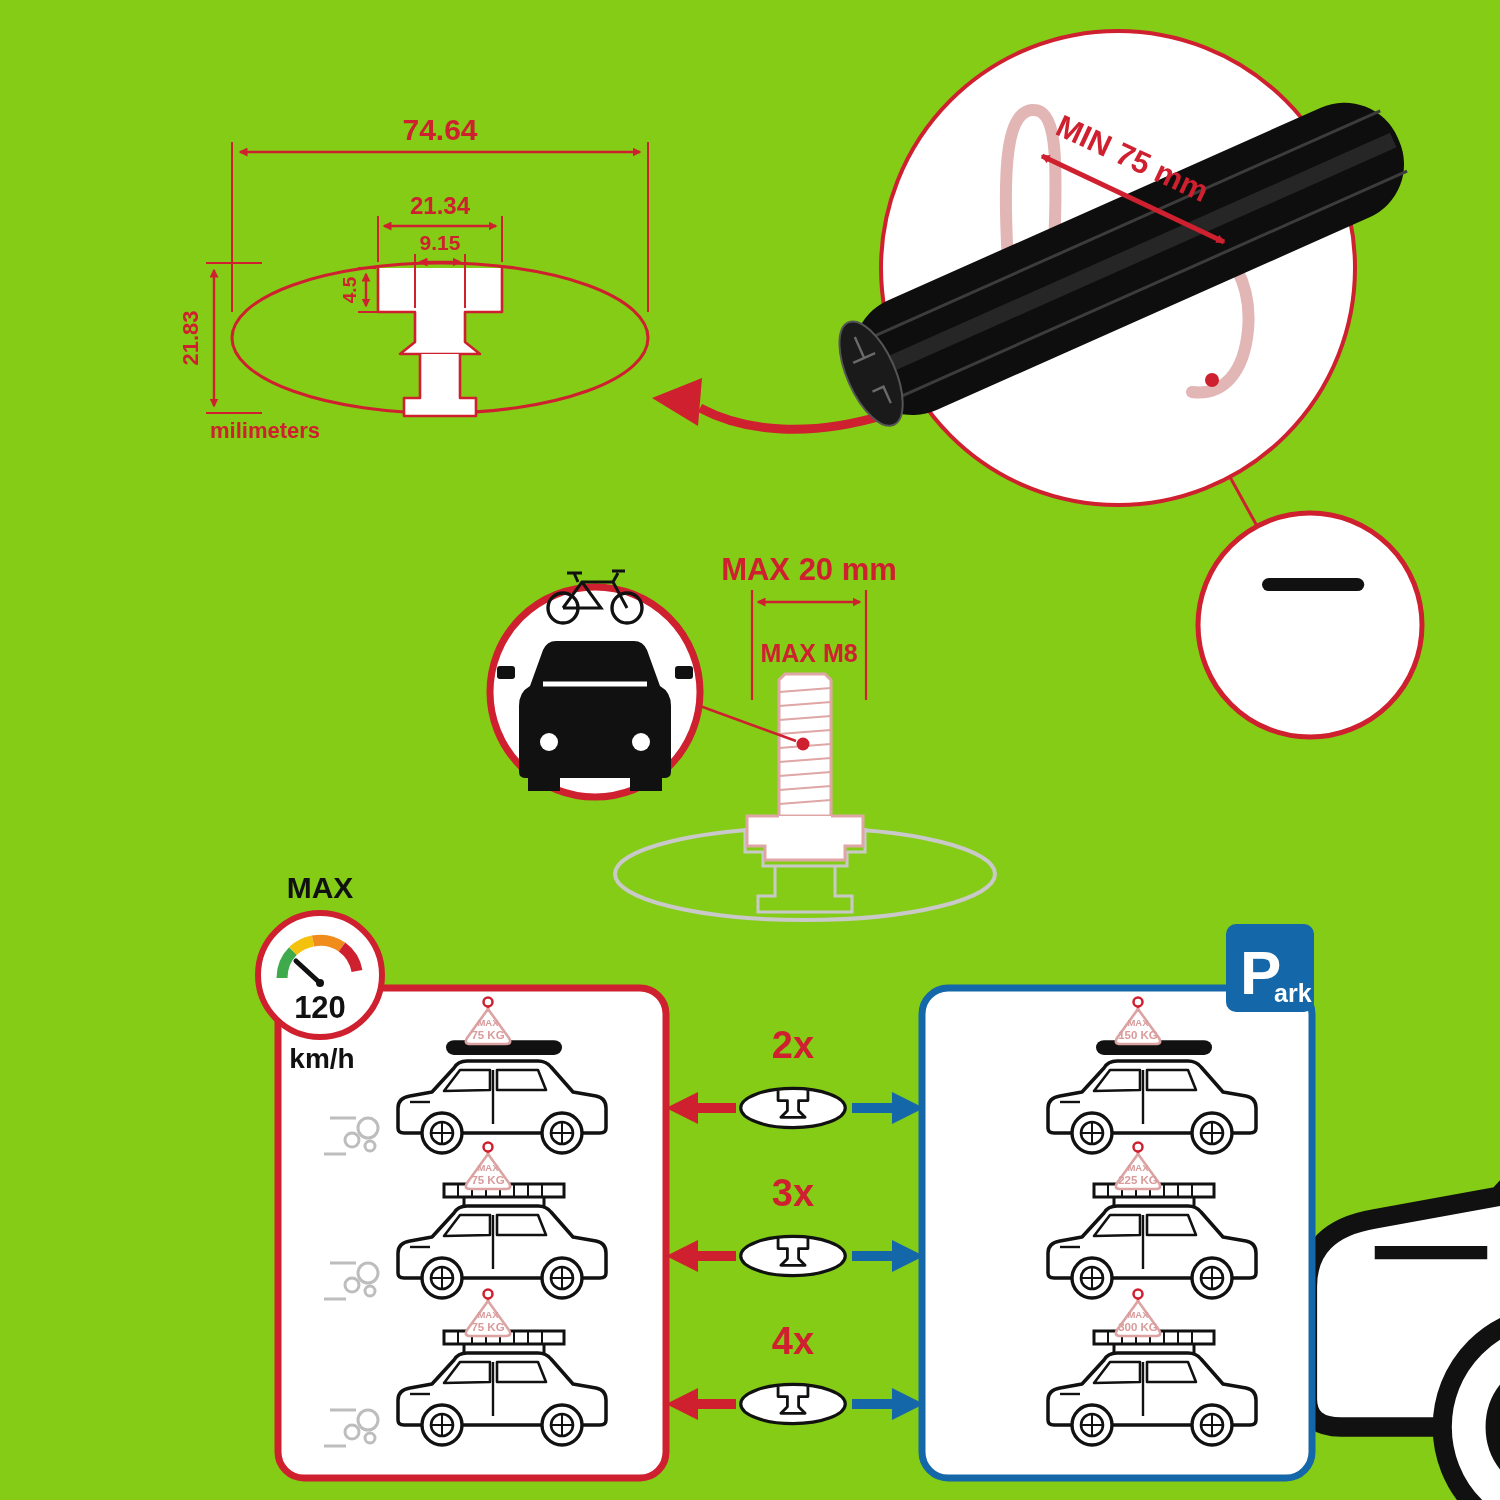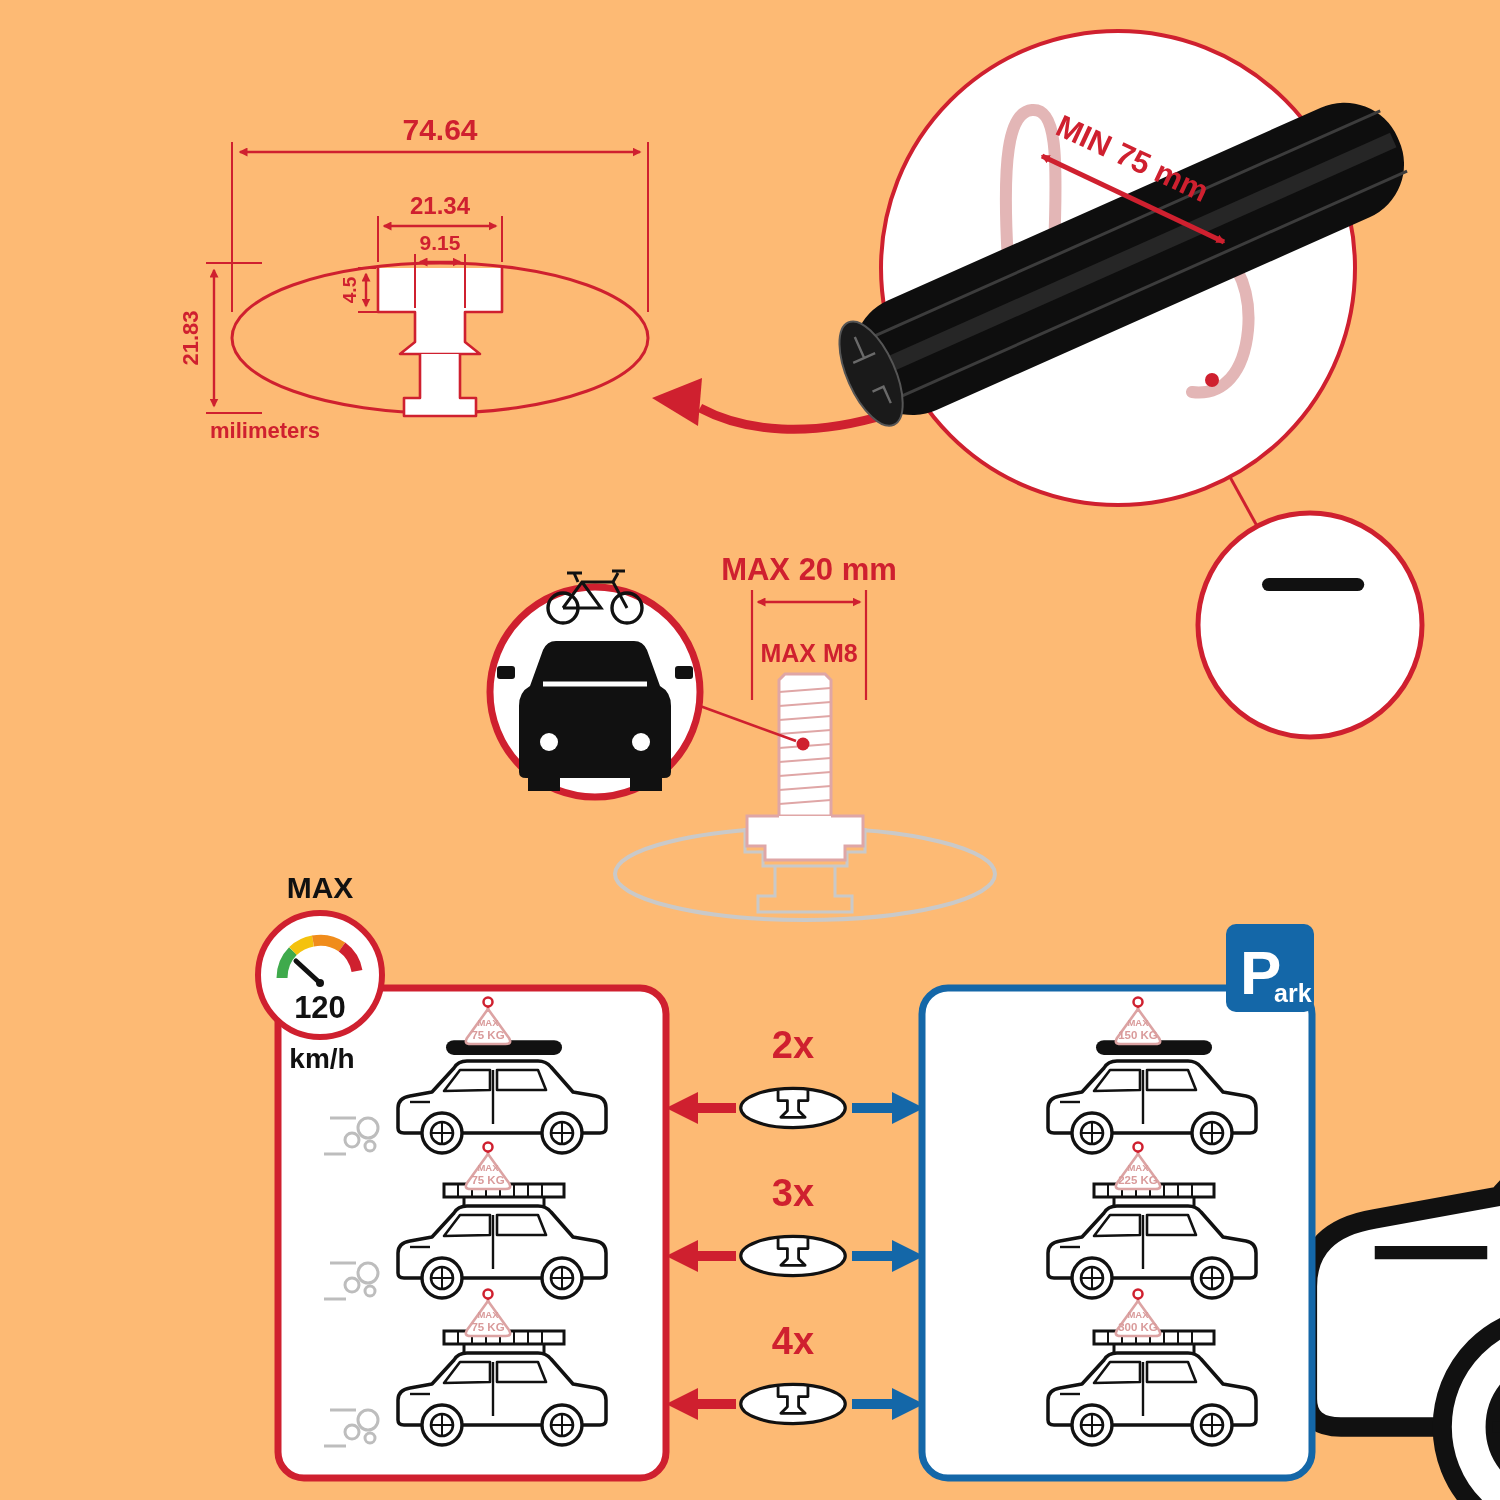--- a/index.html
+++ b/index.html
@@ -1,16 +1,16 @@
 <!DOCTYPE html>
 <html><head>
 <meta charset="utf-8">
 <style>
   html,body{margin:0;padding:0;background:#ffffff;}
-  .stage{position:relative;width:1500px;height:1500px;background:#fdba74;overflow:hidden;
+  .stage{position:relative;width:1500px;height:1500px;background:#84cc16;overflow:hidden;
          font-family:"Liberation Sans",sans-serif;}
   .stage svg{position:absolute;left:0;top:0;}
   svg text{font-family:"Liberation Sans",sans-serif;font-weight:bold;}
   .t-red{fill:#cf202f;}
   .t-black{fill:#111111;}
   .t-white{fill:#ffffff;}
   .t-faded{fill:#d99b9b;}
 </style>
 </head>
 <body>

